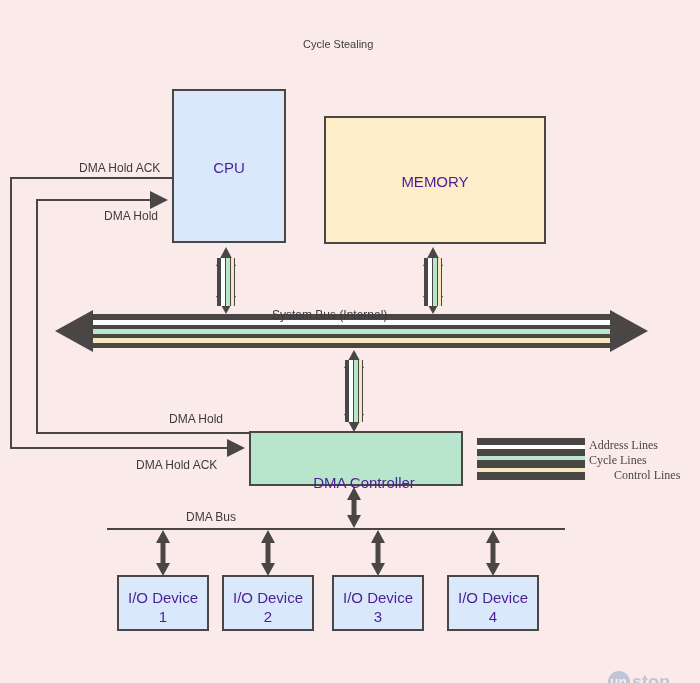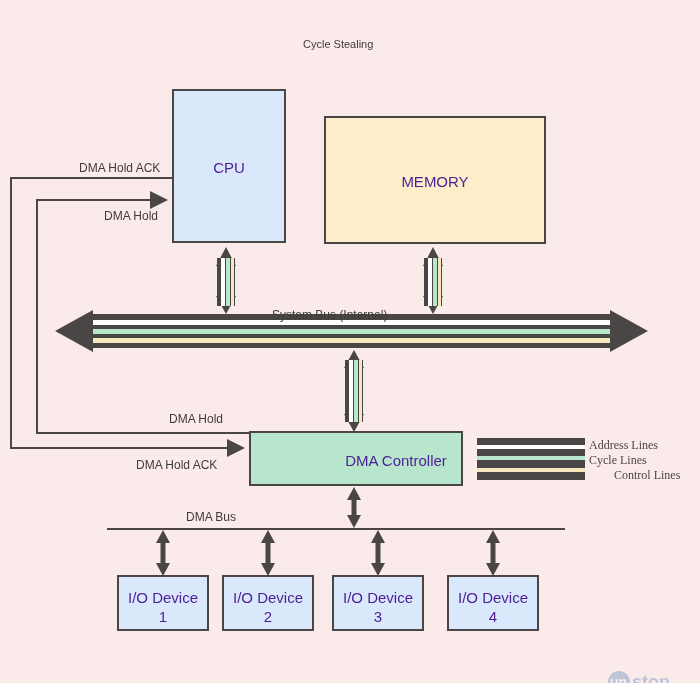--- a/index.html
+++ b/index.html
@@ -193,21 +193,21 @@
       <rect x="477" y="468" width="108" height="4" fill="#f7e7bf"></rect>
     </g>
   </svg>
 
   <div class="lbl title" style="left:303px; top:38px;">Cycle Stealing</div>
 
   <div class="boxlabel" style="left:173px; top:159px; width:112px;">CPU</div>
 
   <div class="boxlabel" style="left:325px; top:173px; width:220px;">MEMORY</div>
 
-  <div class="boxlabel" style="left:250px; top:452px; width:228px;margin-left:32px;">DMA Controller</div>
+  <div class="boxlabel" style="left:250px; top:474px; width:228px;">DMA Controller</div>
 
   <div class="lbl" style="left:79px; top:161px;">DMA Hold ACK</div>
 
   <div class="lbl" style="left:104px; top:209px;">DMA Hold</div>
 
   <div class="lbl" style="left:169px; top:412px;">DMA Hold</div>
 
   <div class="lbl" style="left:136px; top:458px;">DMA Hold ACK</div>
 
   <div class="lbl" style="left:272px; top:308px;">System Bus (Internal)</div>

